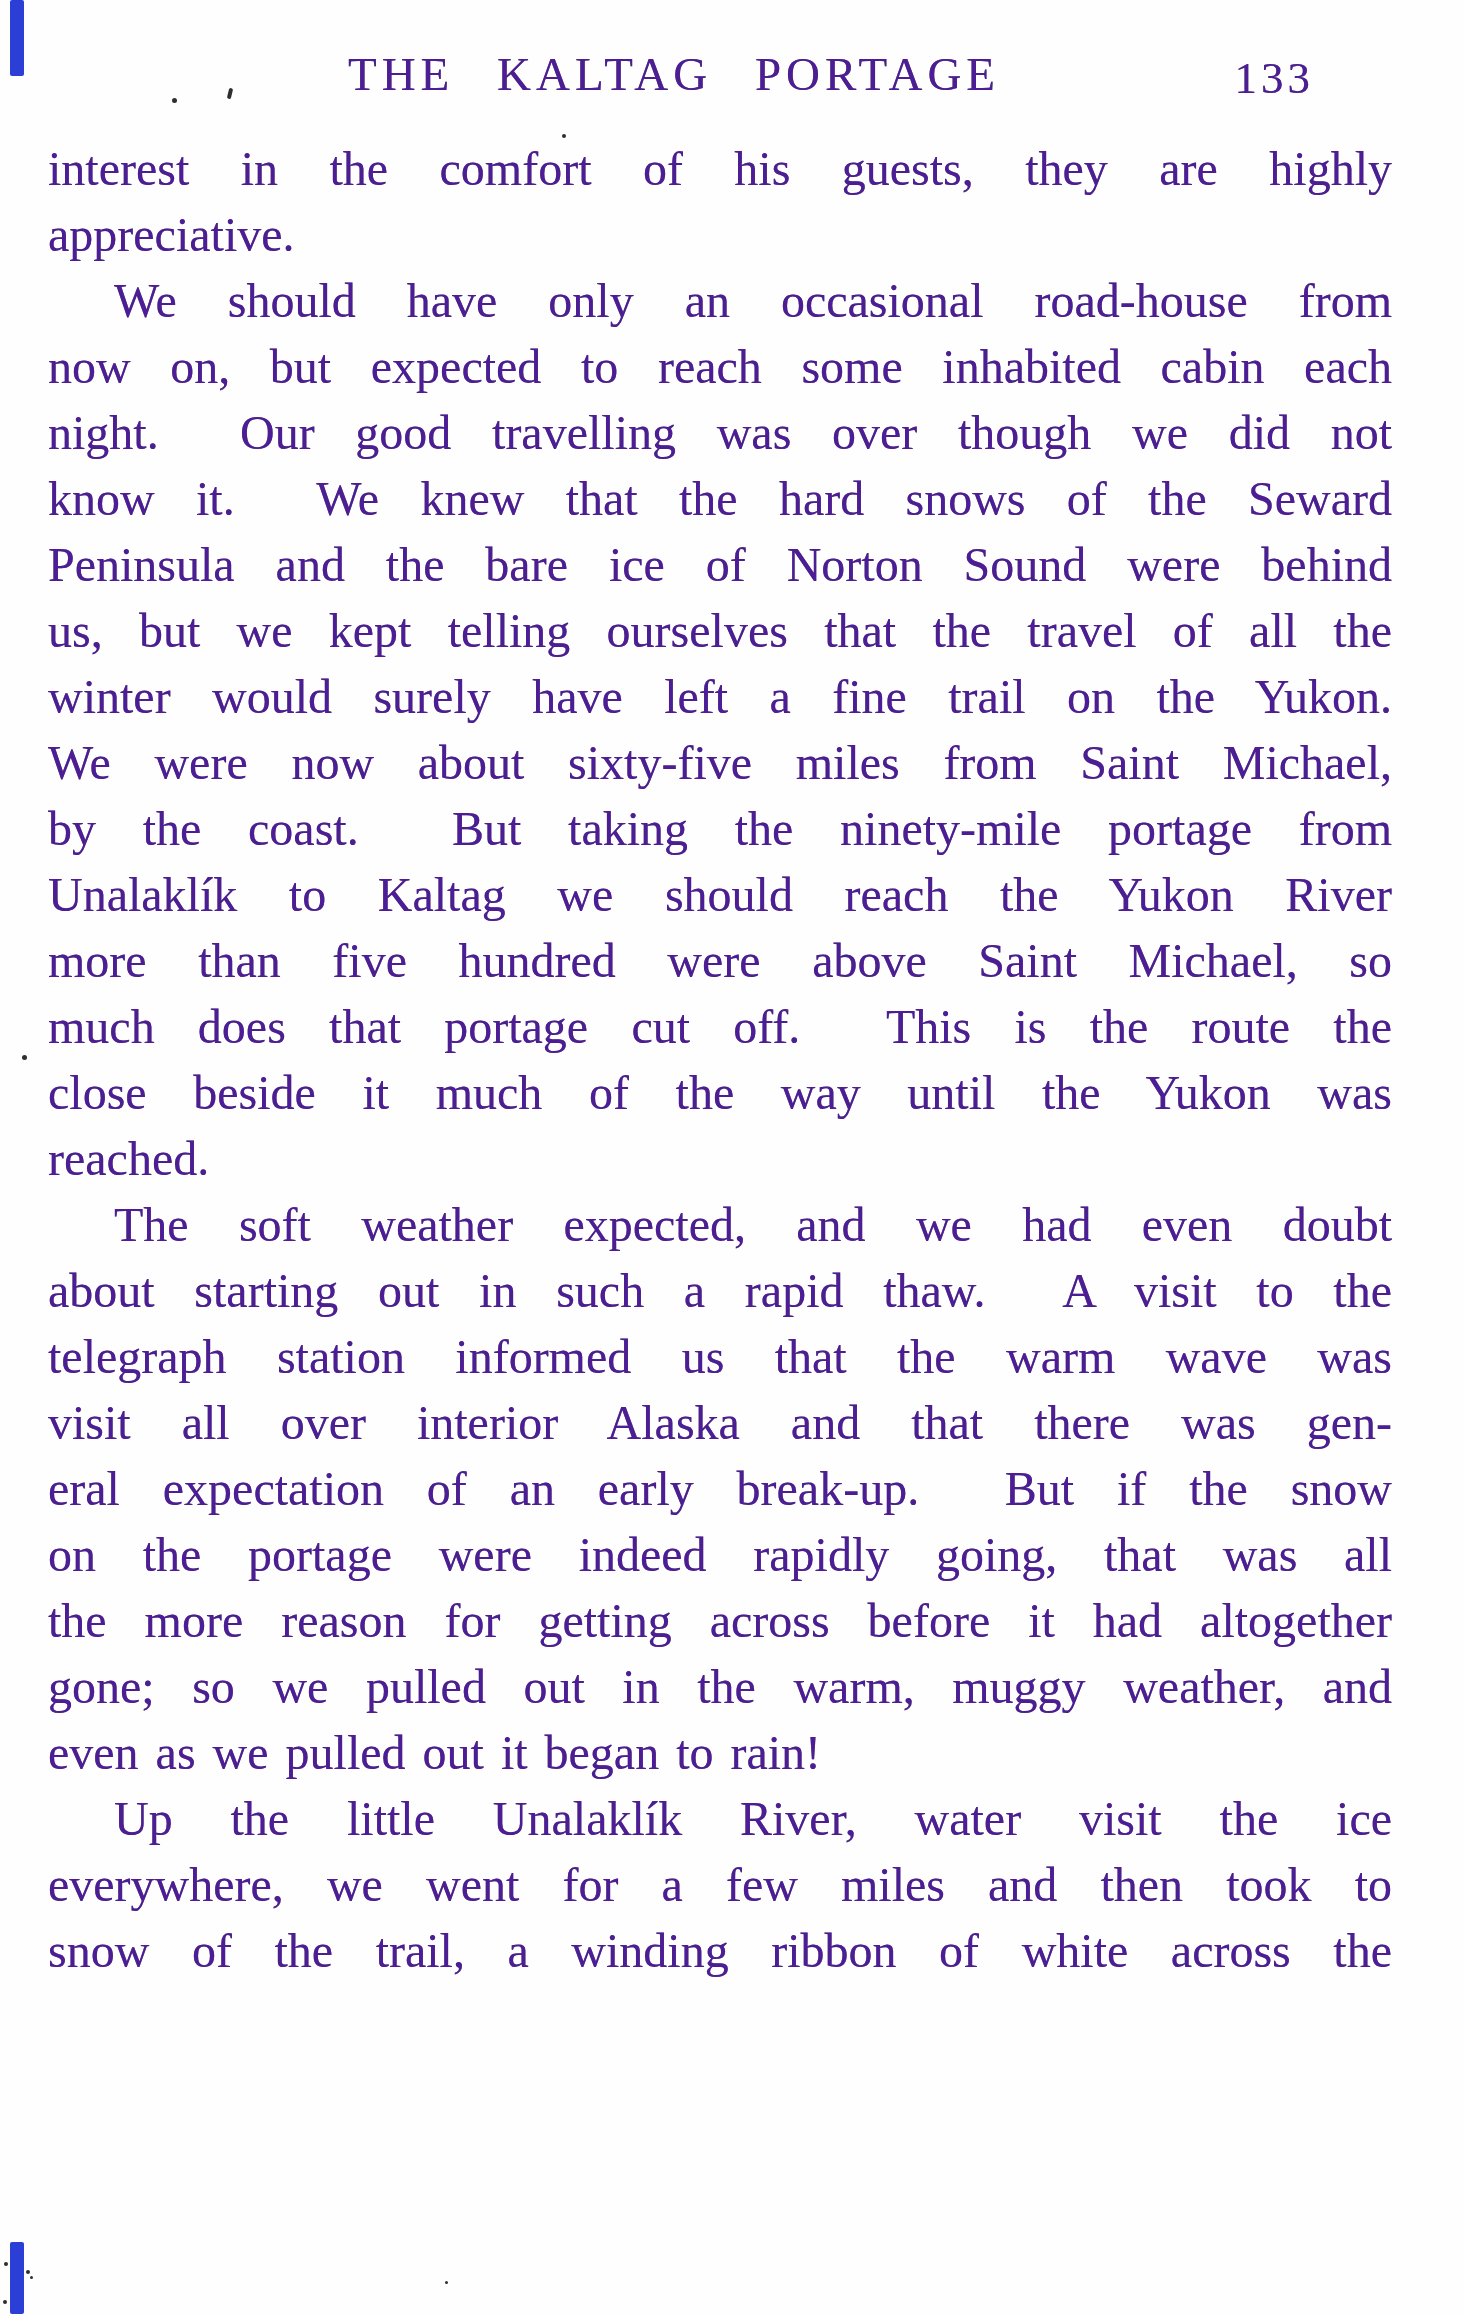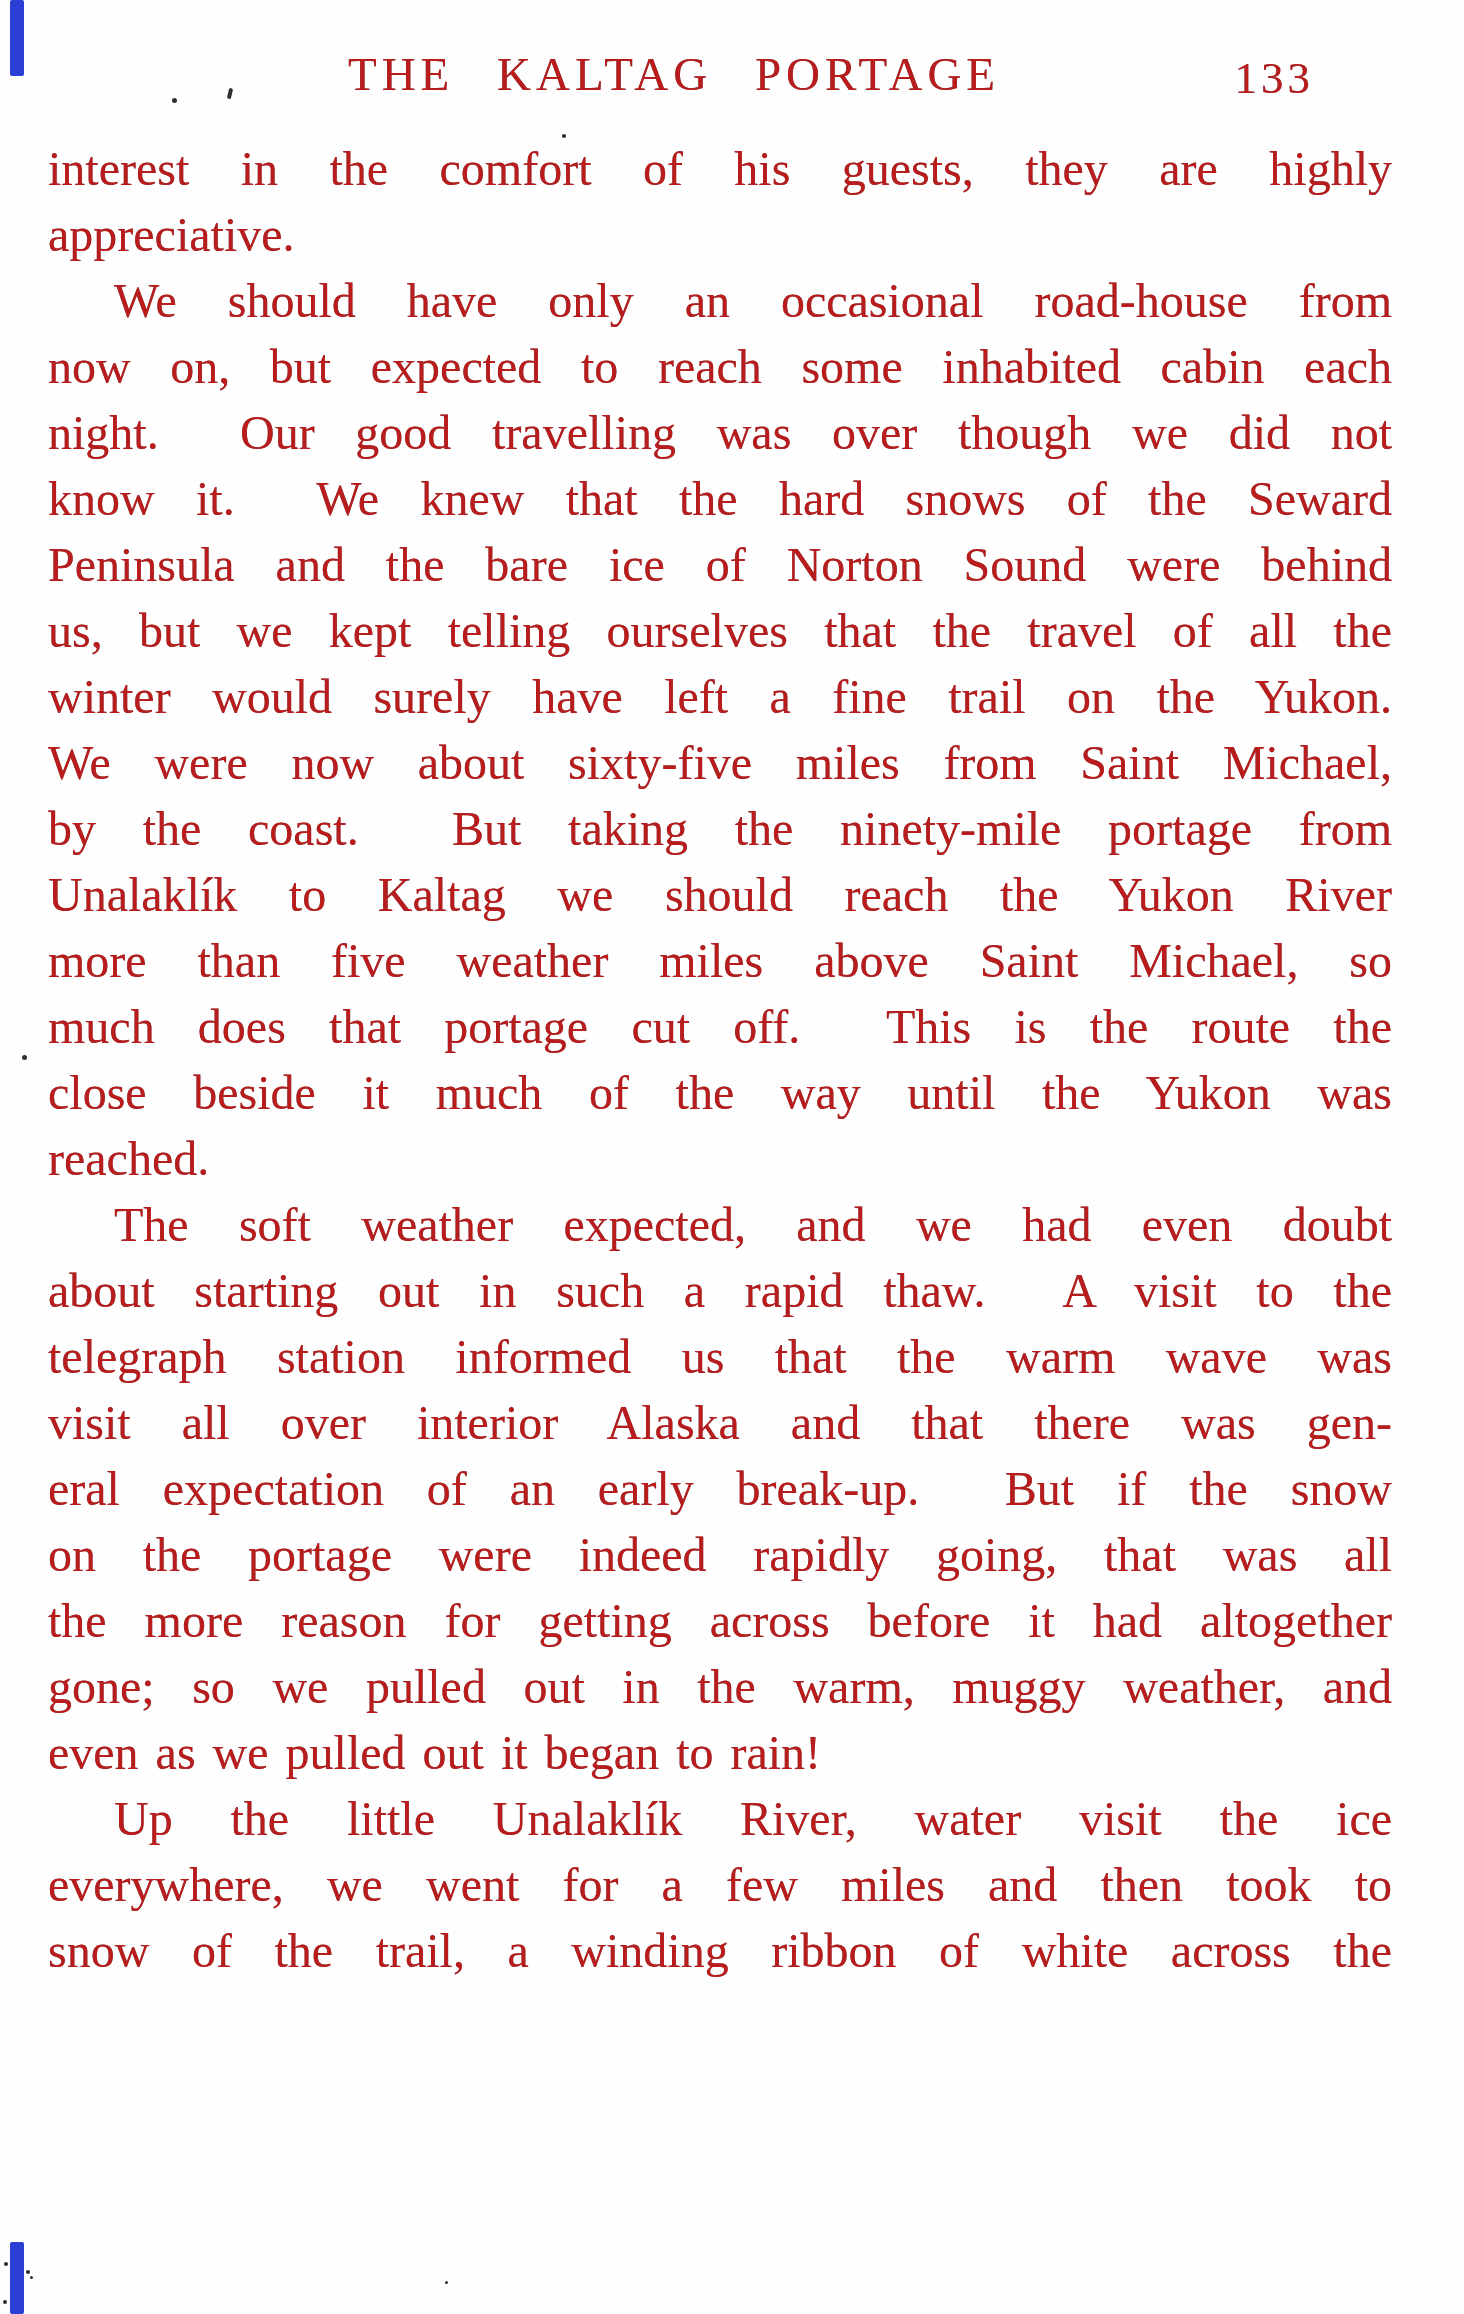--- a/index.html
+++ b/index.html
@@ -4,21 +4,21 @@
 <style>
   html, body { margin: 0; padding: 0; background: #ffffff; }
 
   .page {
     position: relative;
     width: 1464px;
     height: 2314px;
     background: #fefefe;
     overflow: hidden;
     font-family: "Liberation Serif", "DejaVu Serif", serif;
-    color: #b91c1c;
+    color: #4c1d95;
   }
 
   
   .header { position: absolute; top: 48px; left: 0; width: 1464px; height: 60px; }
   .title {
     position: absolute; left: 0; right: 116px; top: 0;
     text-align: center;
     font-size: 47px; line-height: 52px;
     letter-spacing: 5px; word-spacing: 26px;
     text-shadow: 0 0 0.6px rgba(0,0,0,0.55);
@@ -96,21 +96,21 @@
     <div class="ln ind">We should have only an occasional road-house from</div>
     <div class="ln">now on, but expected to reach some inhabited cabin each</div>
     <div class="ln">night.&nbsp; Our good travelling was over though we did not</div>
     <div class="ln">know it.&nbsp; We knew that the hard snows of the Seward</div>
     <div class="ln">Peninsula and the bare ice of Norton Sound were behind</div>
     <div class="ln">us, but we kept telling ourselves that the travel of all the</div>
     <div class="ln">winter would surely have left a fine trail on the Yukon.</div>
     <div class="ln">We were now about sixty-five miles from Saint Michael,</div>
     <div class="ln">by the coast.&nbsp; But taking the ninety-mile portage from</div>
     <div class="ln">Unalaklík to Kaltag we should reach the Yukon River</div>
-    <div class="ln">more than five weather miles above Saint Michael, so</div>
+    <div class="ln">more than five hundred were above Saint Michael, so</div>
     <div class="ln">much does that portage cut off.&nbsp; This is the route the</div>
     <div class="ln">close beside it much of the way until the Yukon was</div>
     <div class="ln end">reached.</div>
     <div class="ln ind">The soft weather expected, and we had even doubt</div>
     <div class="ln">about starting out in such a rapid thaw.&nbsp; A visit to the</div>
     <div class="ln">telegraph station informed us that the warm wave was</div>
     <div class="ln">visit all over interior Alaska and that there was gen-</div>
     <div class="ln">eral expectation of an early break-up.&nbsp; But if the snow</div>
     <div class="ln">on the portage were indeed rapidly going, that was all</div>
     <div class="ln">the more reason for getting across before it had altogether</div>

